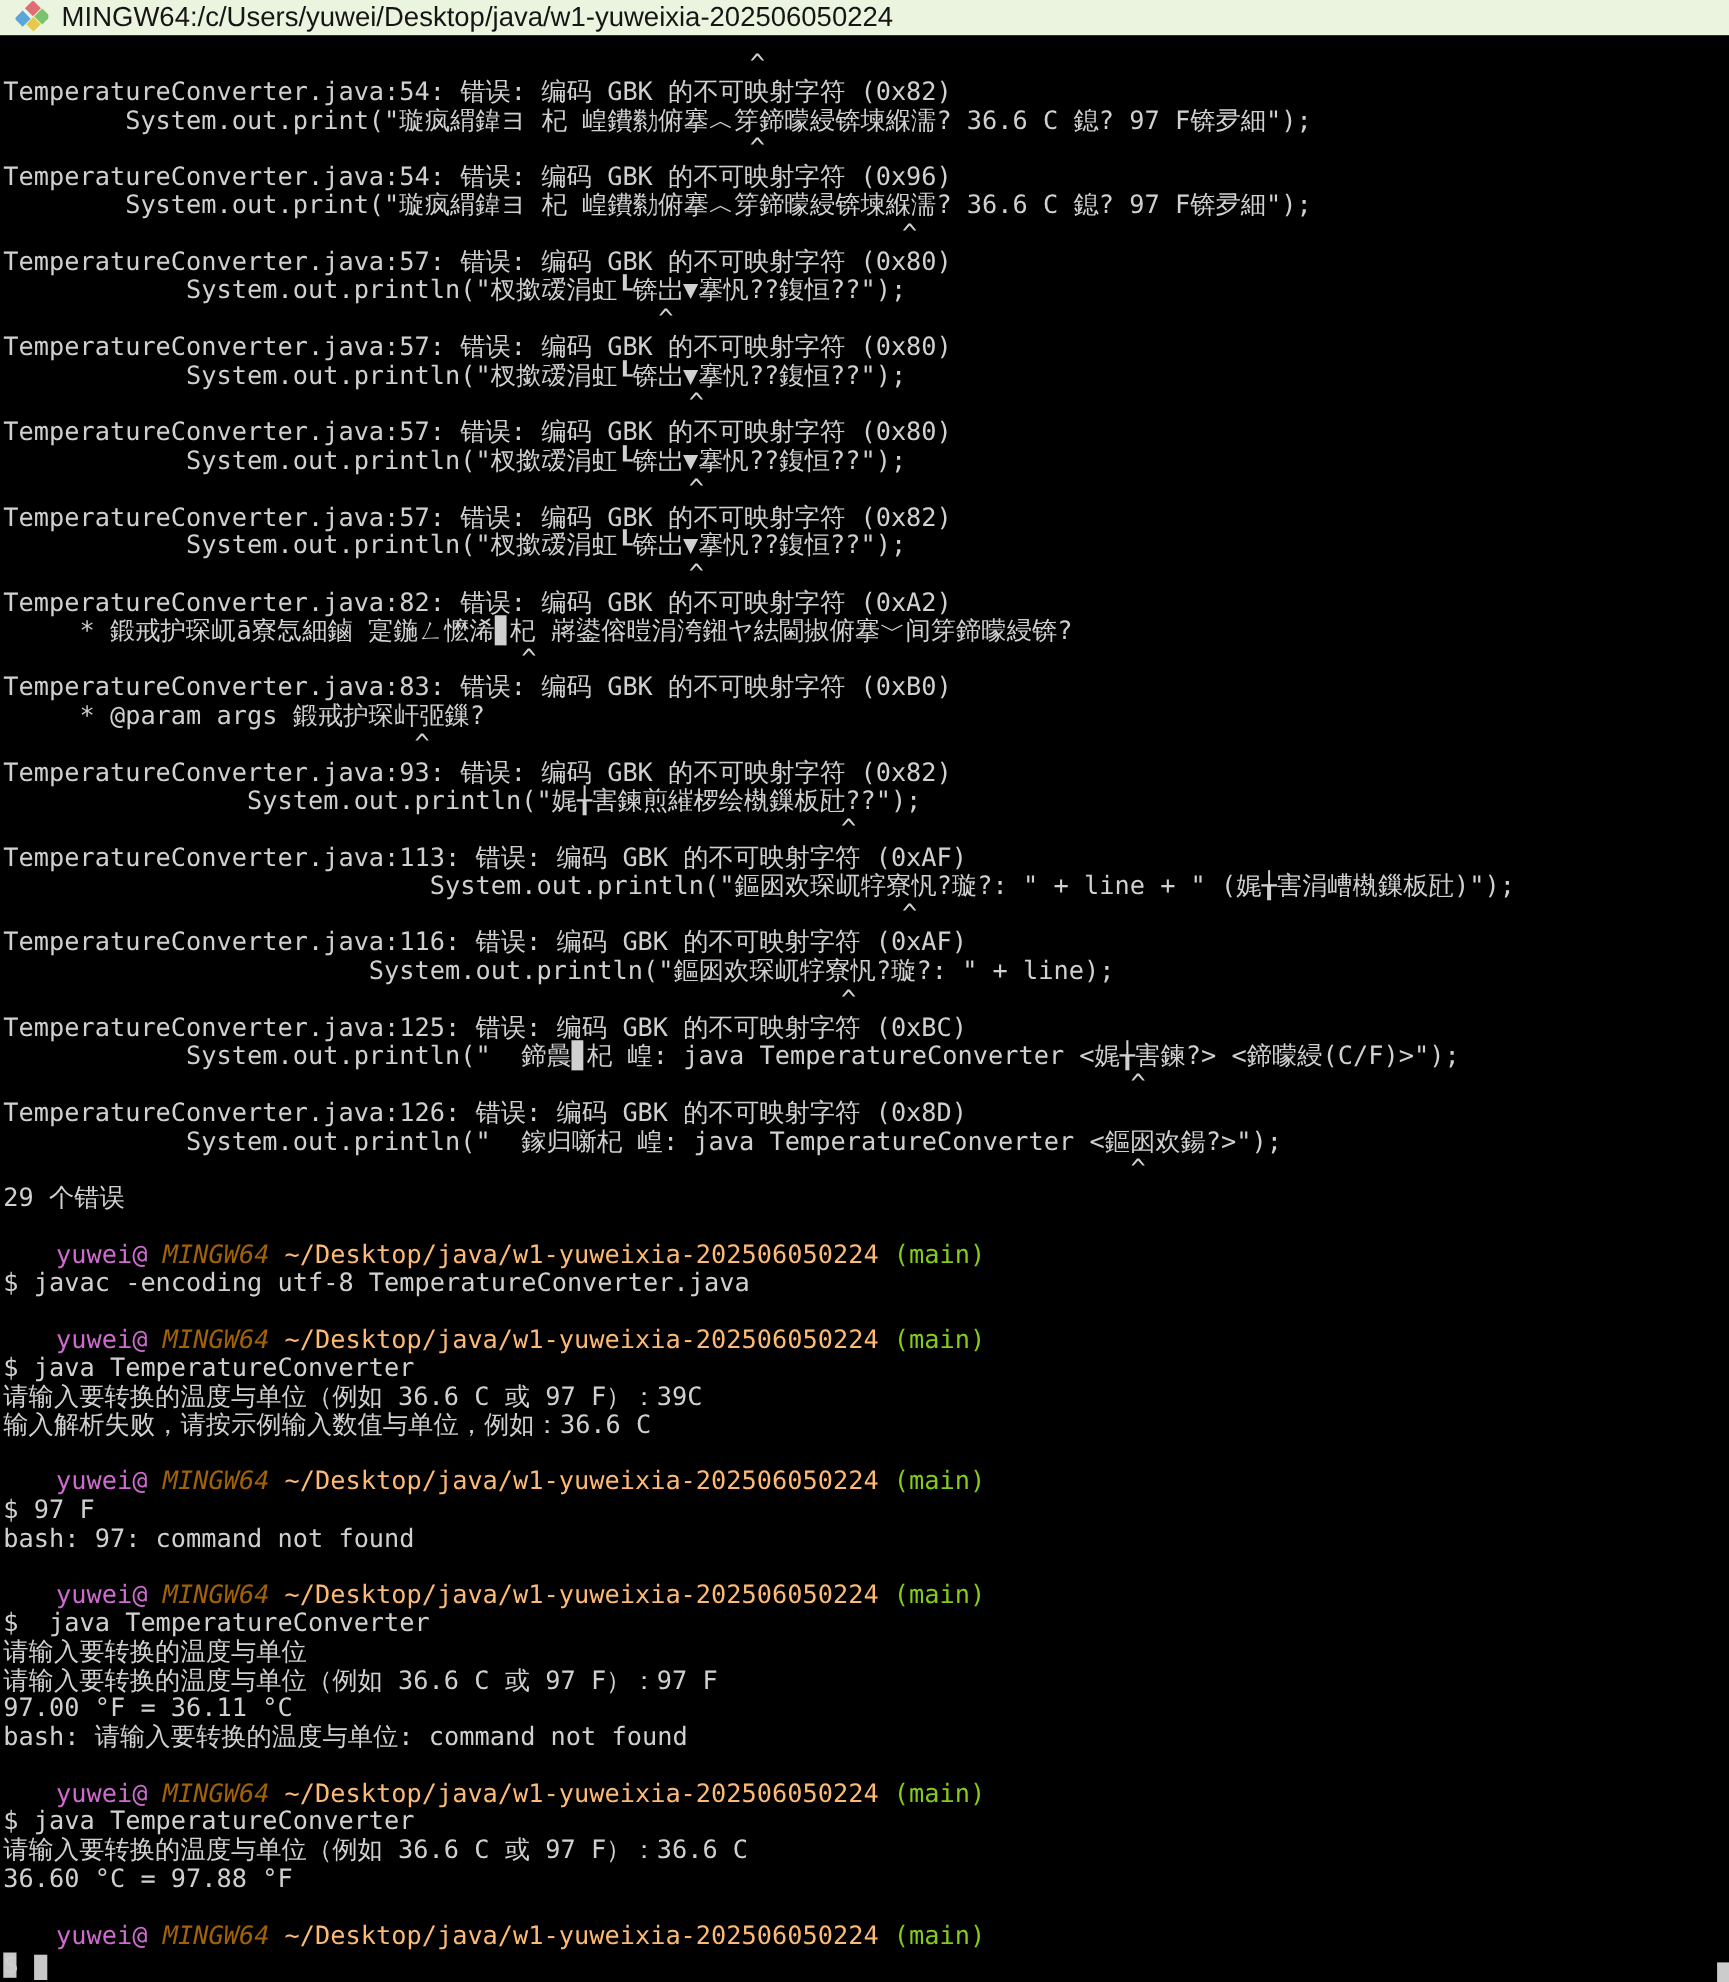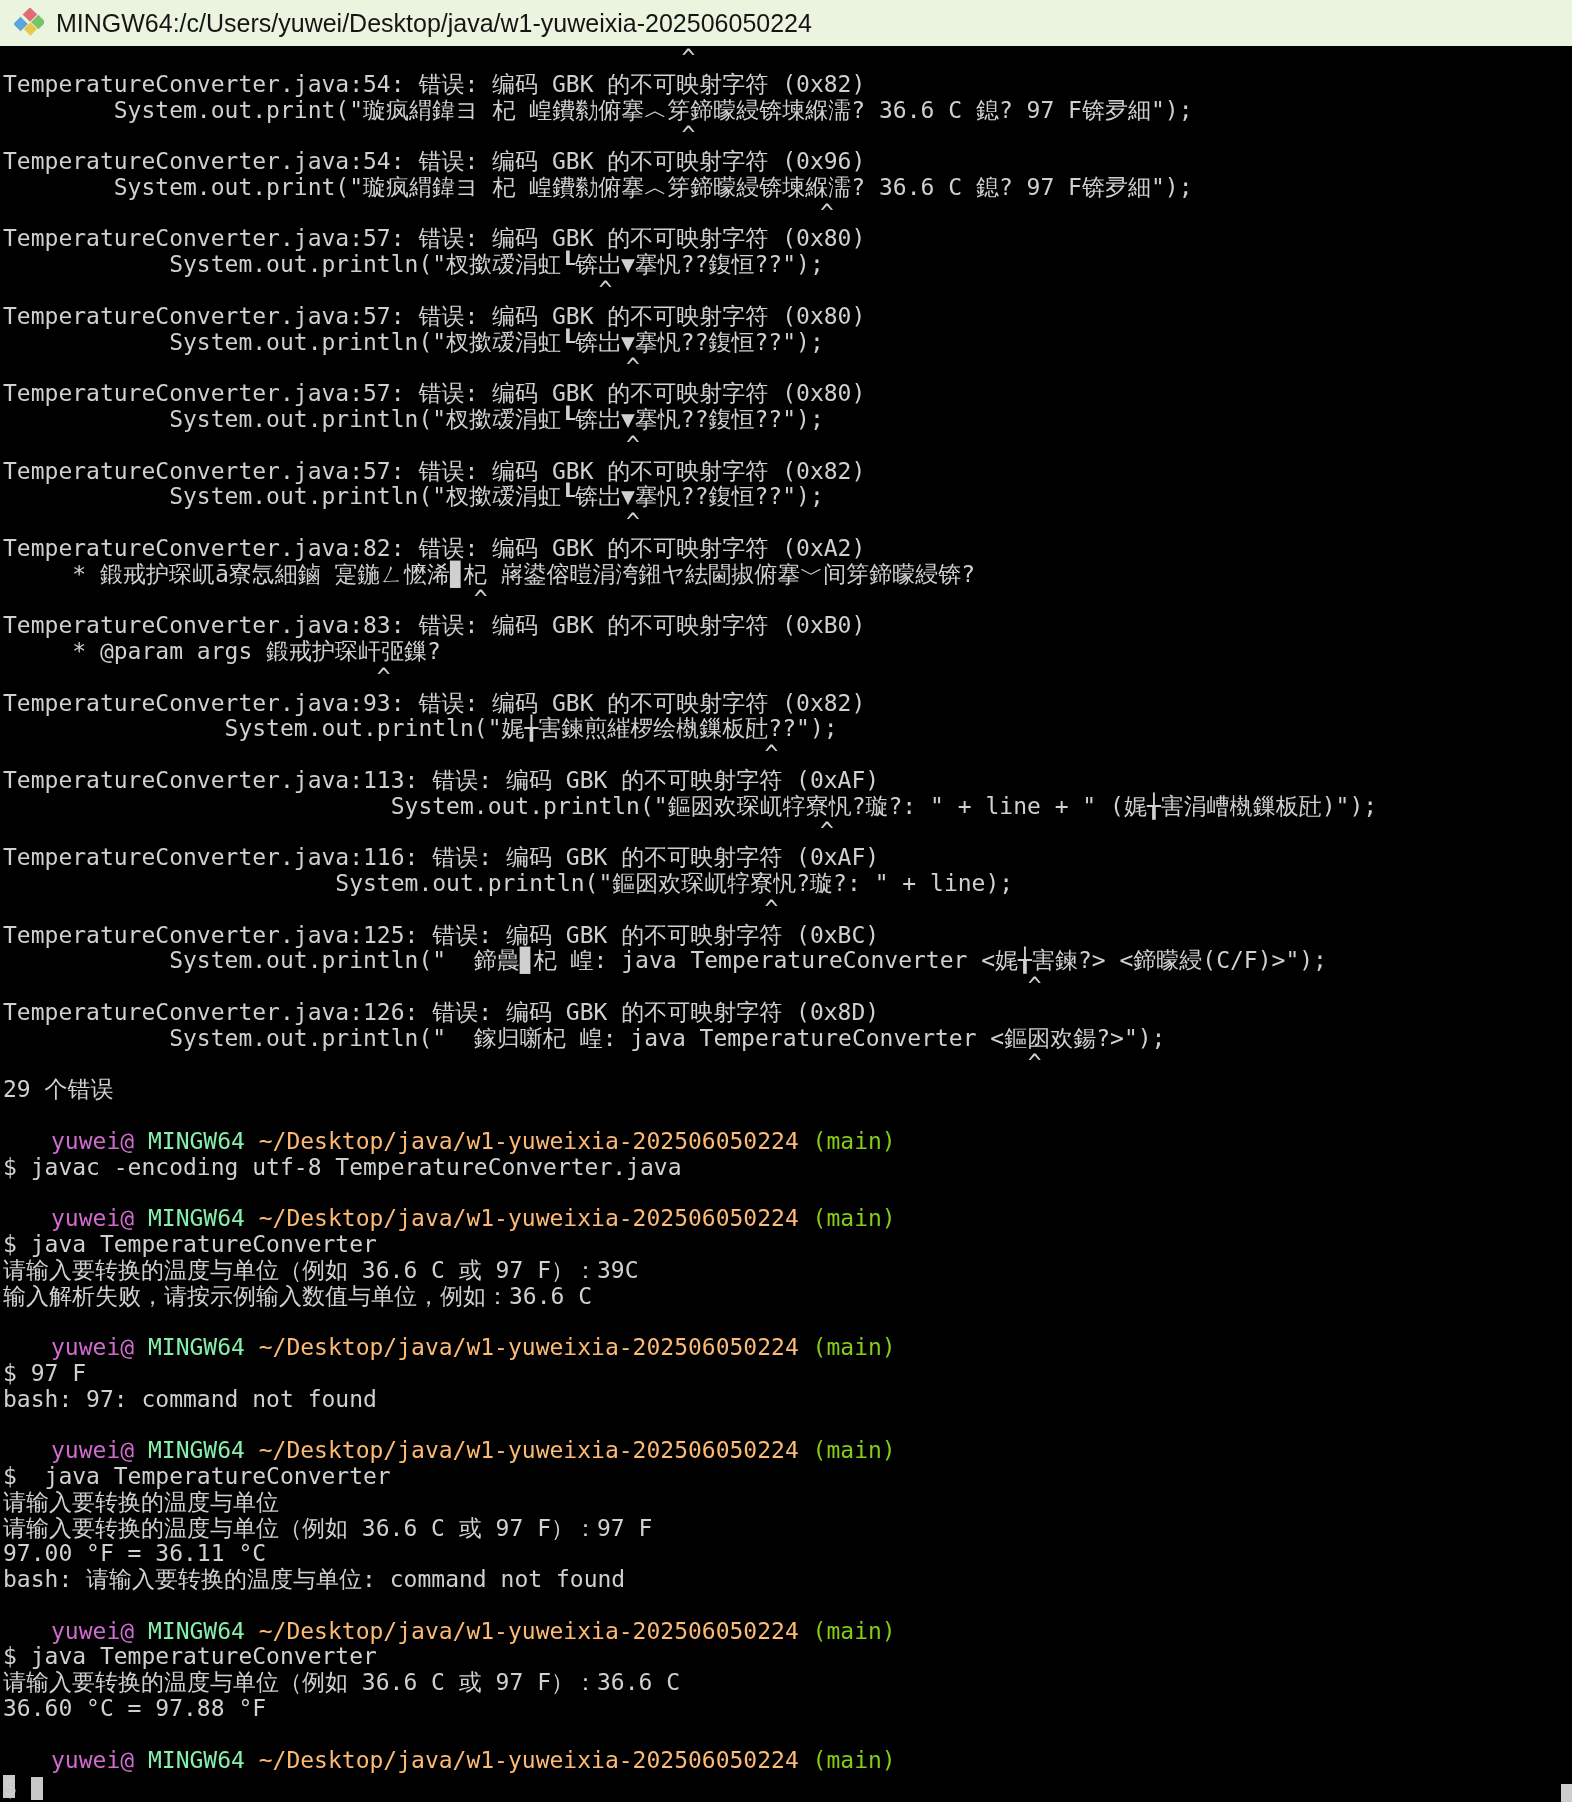--- a/index.html
+++ b/index.html
@@ -1,39 +1,39 @@
 <!DOCTYPE html>
 <html><head>
 <meta charset="utf-8">
 <style>
   html,body{margin:0;padding:0;background:#000;}
   body{width:1572px;height:1802px;overflow:hidden;position:relative;}
 
   
   .titlebar{
-    height:46px;background:#eaf4de;display:flex;align-items:center;
+    height:32px;background:#eaf4de;display:flex;align-items:center;
     padding:0 14px;box-sizing:border-box;
     font-family:"Liberation Sans",sans-serif;font-size:25px;color:#151515;
   }
   .app-icon{width:30px;height:30px;margin-right:12px;flex:0 0 auto;}
   .title-text{white-space:nowrap;}
 
   
   .terminal{
     position:absolute;top:46px;left:0;right:0;bottom:0;
     background:#000;color:#d0d0d0;
     font-family:"DejaVu Sans Mono","Liberation Mono",monospace;
     font-size:23px;line-height:25.79px;
     white-space:pre;overflow:hidden;
     padding-left:3px;box-sizing:border-box;
   }
   .line{height:25.79px;}
   .line.caret{color:#d0d0d0;}
   .p-user{color:#cf6bcf;margin-left:48px;}
-  .p-host{color:#86efac;}
+  .p-host{color:#a16207;font-style:italic;}
   .p-path{color:#fdba74;}
   .p-branch{color:#84cc16;}
   .cursor{
     display:inline-block;width:12px;height:23px;background:#c8c8c8;
     vertical-align:text-bottom;
   }
   .scroll-thumb{
     position:absolute;right:0;bottom:0;width:11px;height:18px;background:#cccccc;
   }
 </style>

